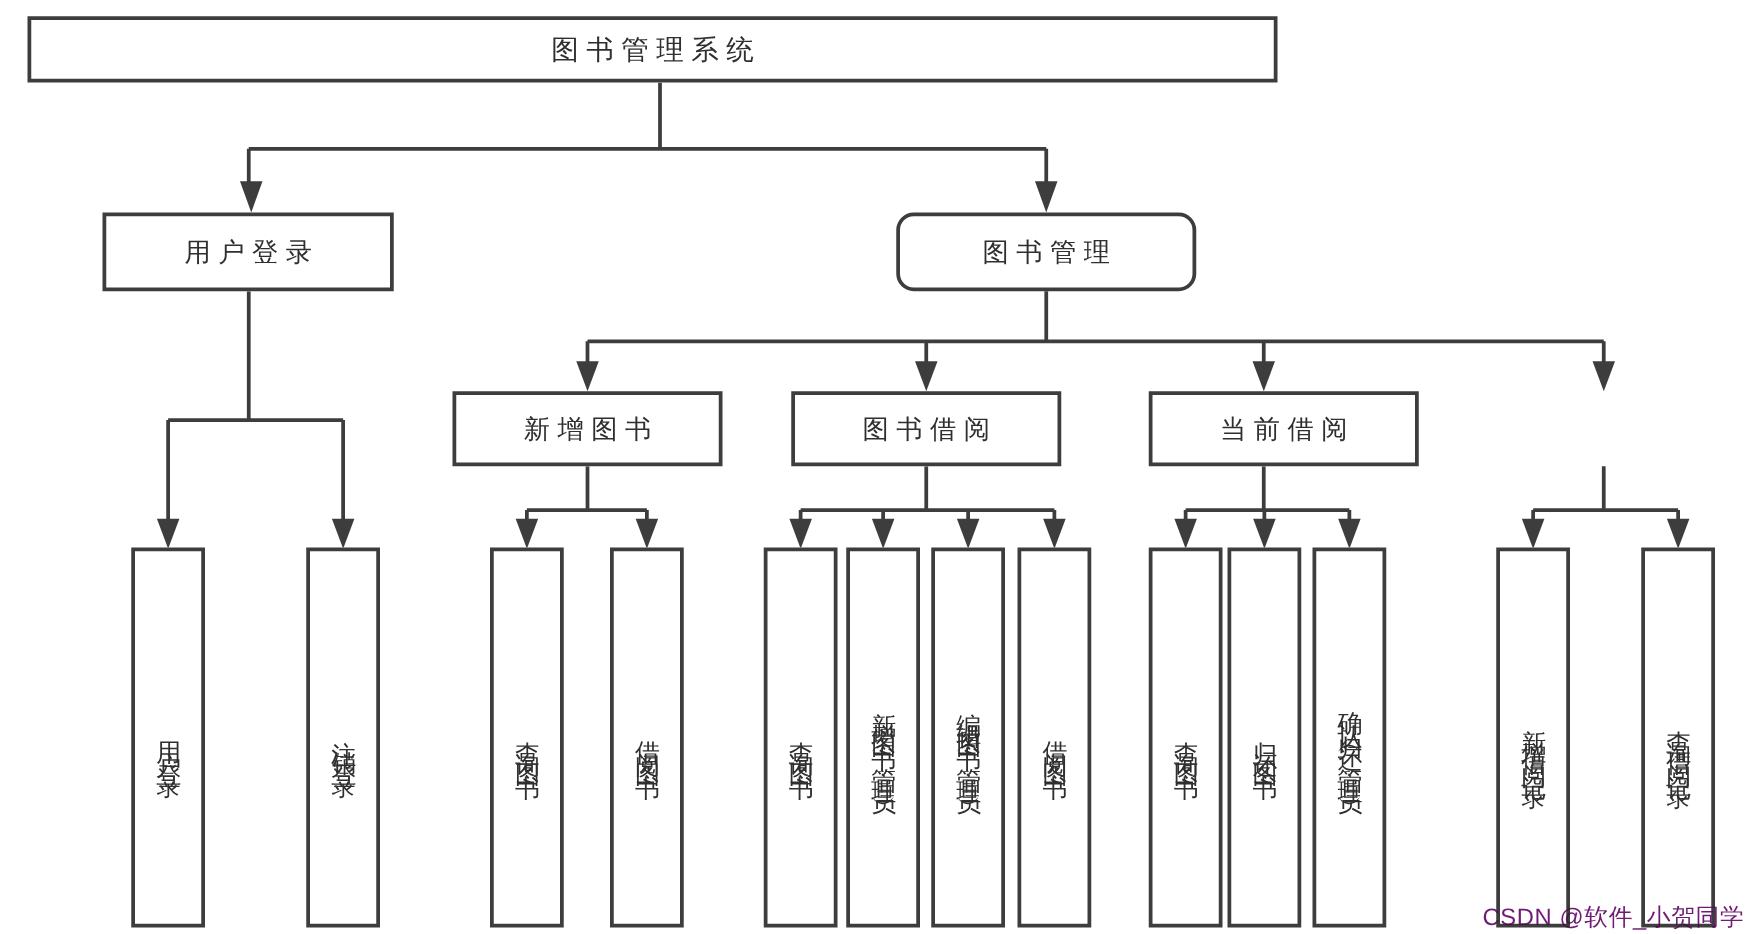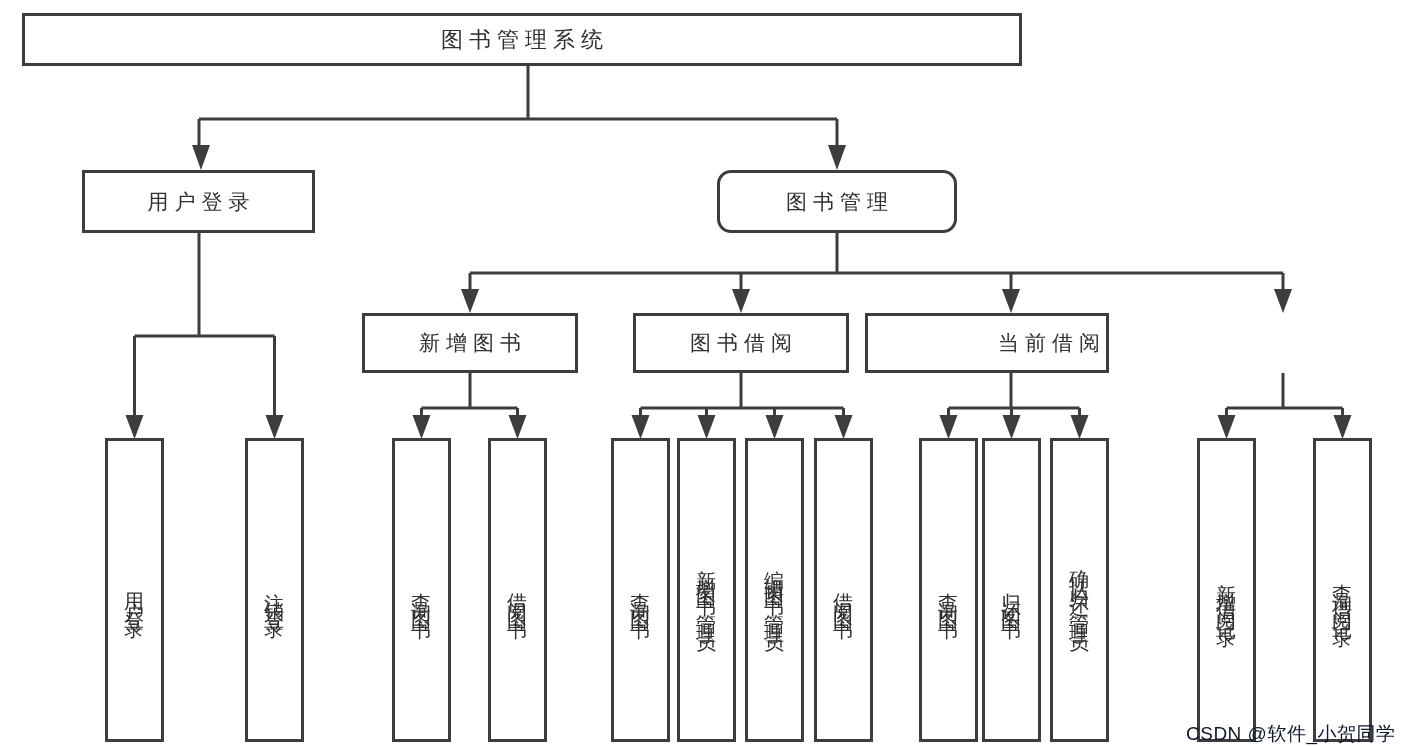--- a/index.html
+++ b/index.html
@@ -51,21 +51,21 @@
     white-space: nowrap;
     line-height: 1;
   }
 
   .watermark {
     position: absolute;
     left: 1186px;
     top: 721px;
     font-size: 19px;
     letter-spacing: 0.5px;
-    color: #0f172a;
+    color: #701a75;
     white-space: nowrap;
     mix-blend-mode: darken;
     z-index: 5;
   }
 </style>
 </head>
 <body>
 
 <div class="canvas">
 
@@ -120,21 +120,21 @@
   <div class="box h-box lvl2-box" style="left:717px; top:170px; width:240px; height:63px;border-radius:14px;">
     <span>图书管理</span>
   </div>
 
   <div class="box h-box lvl3-box" style="left:362px; top:313px; width:216px; height:60px;">
     <span>新增图书</span>
   </div>
   <div class="box h-box lvl3-box" style="left:633px; top:313px; width:216px; height:60px;">
     <span>图书借阅</span>
   </div>
-  <div class="box h-box lvl3-box" style="left:865px; top:313px; width:244px; height:60px;justify-content:flex-end;">
+  <div class="box h-box lvl3-box" style="left:919px; top:313px; width:216px; height:60px;">
     <span>当前借阅</span>
   </div>
 
   <div class="box leaf-box" style="left:105px; top:438px; width:59px; height:304px;">
     <span>用户登录</span>
   </div>
   <div class="box leaf-box" style="left:245px; top:438px; width:59px; height:304px;">
     <span>注销登录</span>
   </div>
 

